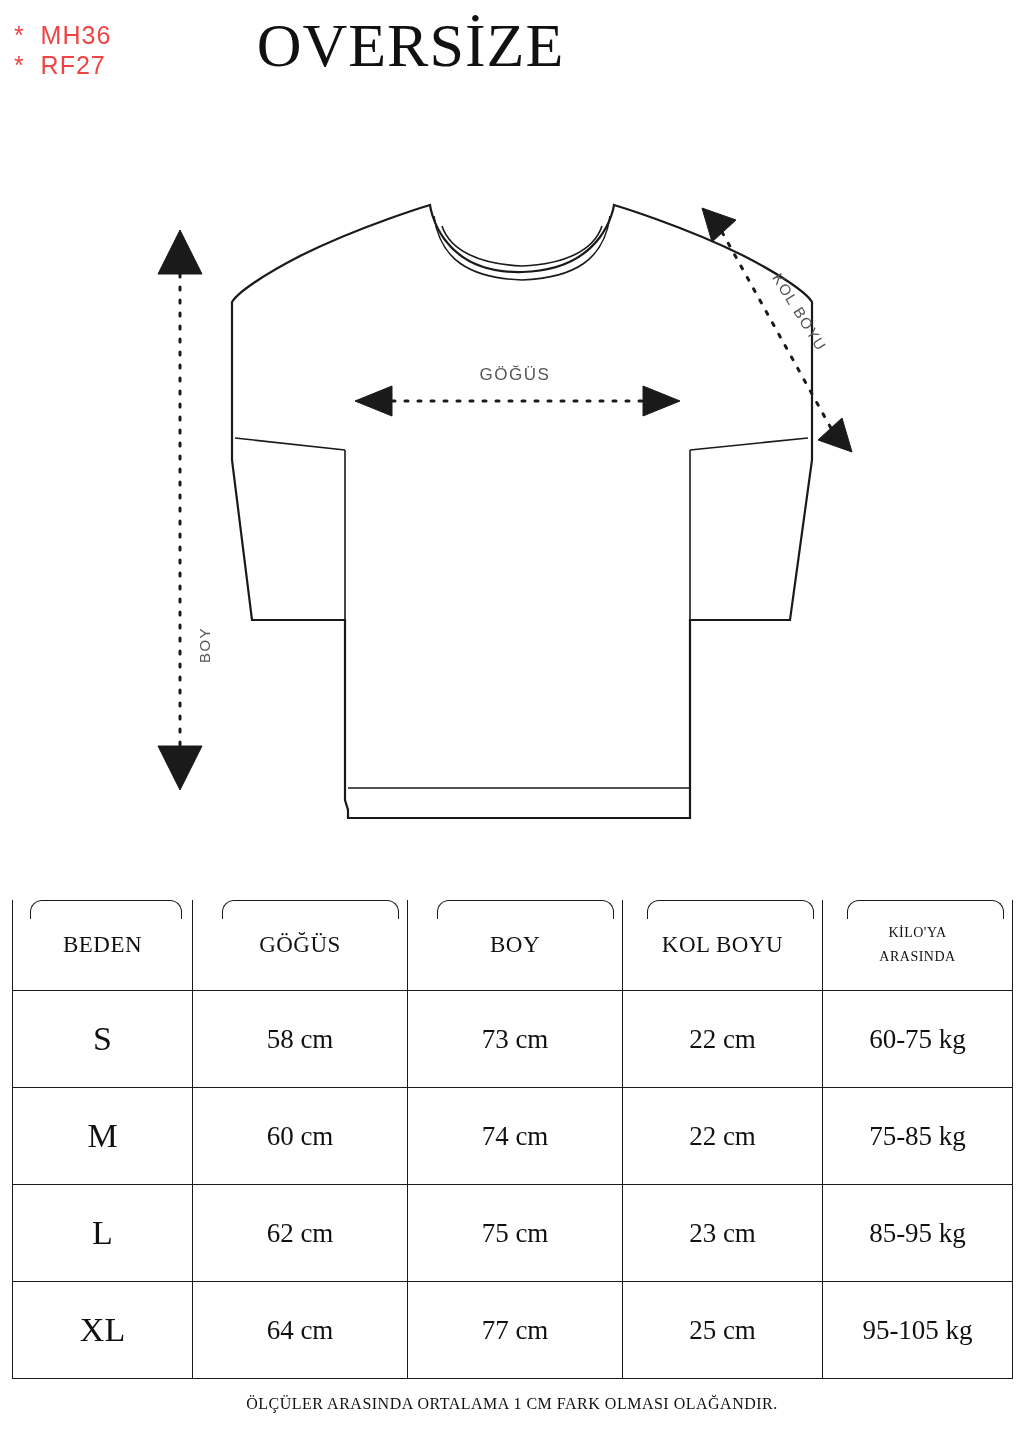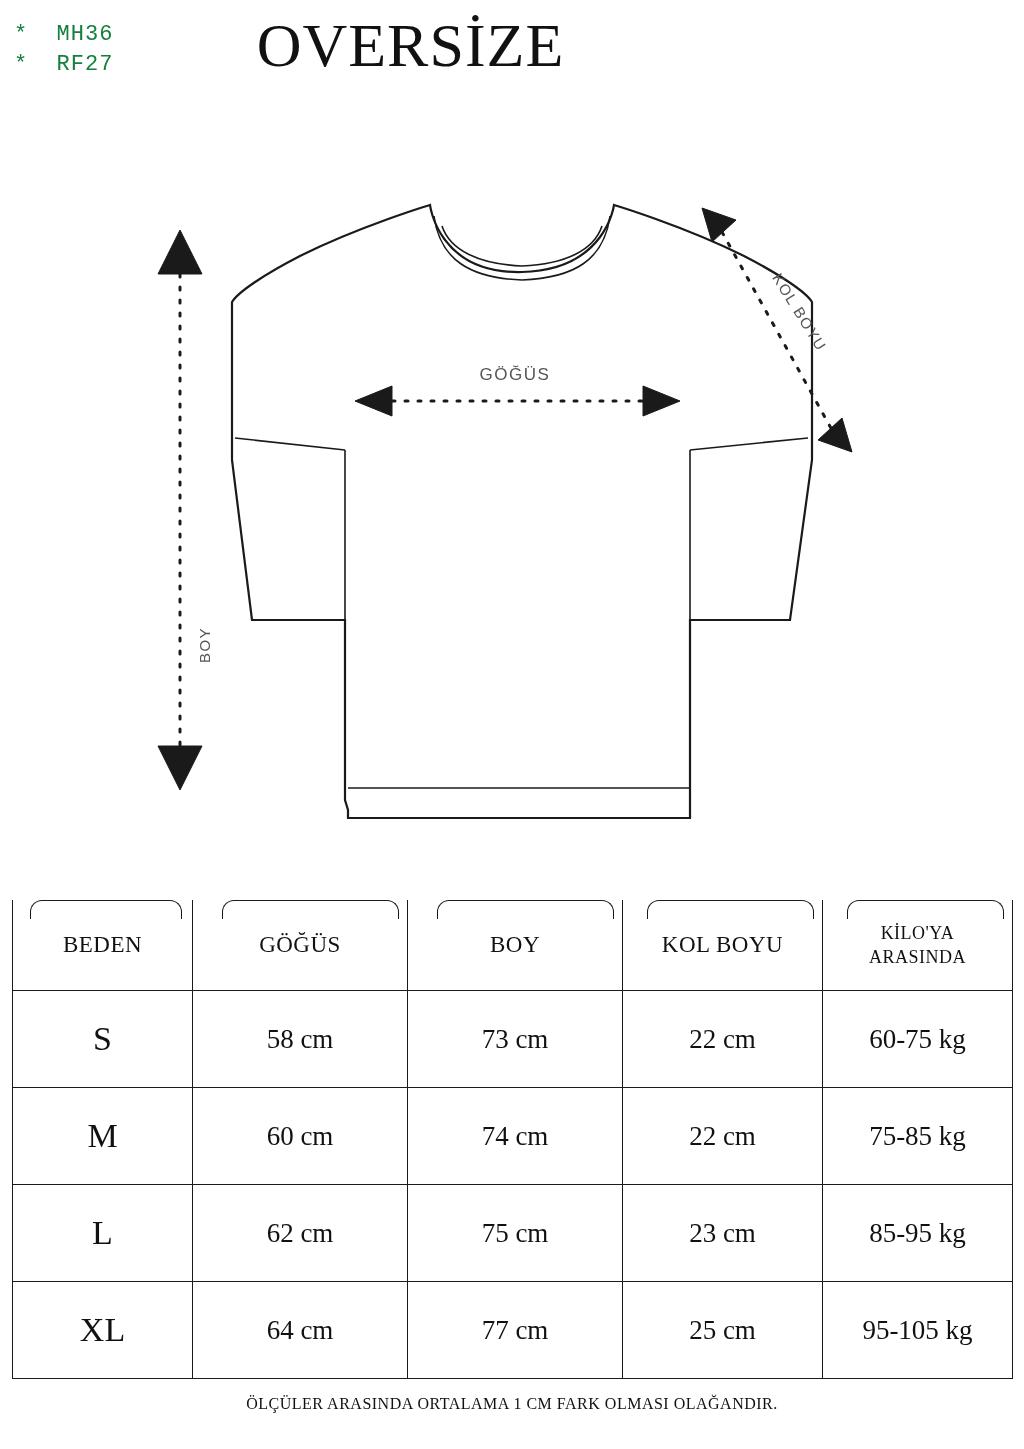--- a/index.html
+++ b/index.html
@@ -12,25 +12,25 @@
     height: 1449px;
     position: relative;
     font-family: "Liberation Serif", serif;
     color: #111111;
     overflow: hidden;
   }
   .codes {
     position: absolute;
     left: 14px;
     top: 20px;
-    font-family: Liberation Mono, monospace;
-    font-size: 22px;
+    font-family: Liberation Sans, sans-serif;
+    font-size: 25px;
     letter-spacing: 1px;
     line-height: 30px;
-    color: #15803d;
+    color: #ef4444;
   }
   .codes div { white-space: pre; }
   .title {
     position: absolute;
     left: 0;
     top: 10px;
     width: 821px;
     text-align: center;
     font-family: "Liberation Serif", serif;
     font-size: 62px;
@@ -65,21 +65,21 @@
     color: #111;
   }
   table.size-table thead th {
     height: 88px;
     font-size: 23px;
     letter-spacing: 0.5px;
     border-top: none;
     margin-left: 42px;
   }
   table.size-table thead th.two-line {
-    font-size: 18px;
+    font-size: 14px;
     line-height: 24px;
   }
   table.size-table tbody td {
     height: 94px;
     font-size: 27px;
   }
   table.size-table tbody td.size-cell {
     font-size: 34px;
   }
   .col-0 { width: 180px; }

